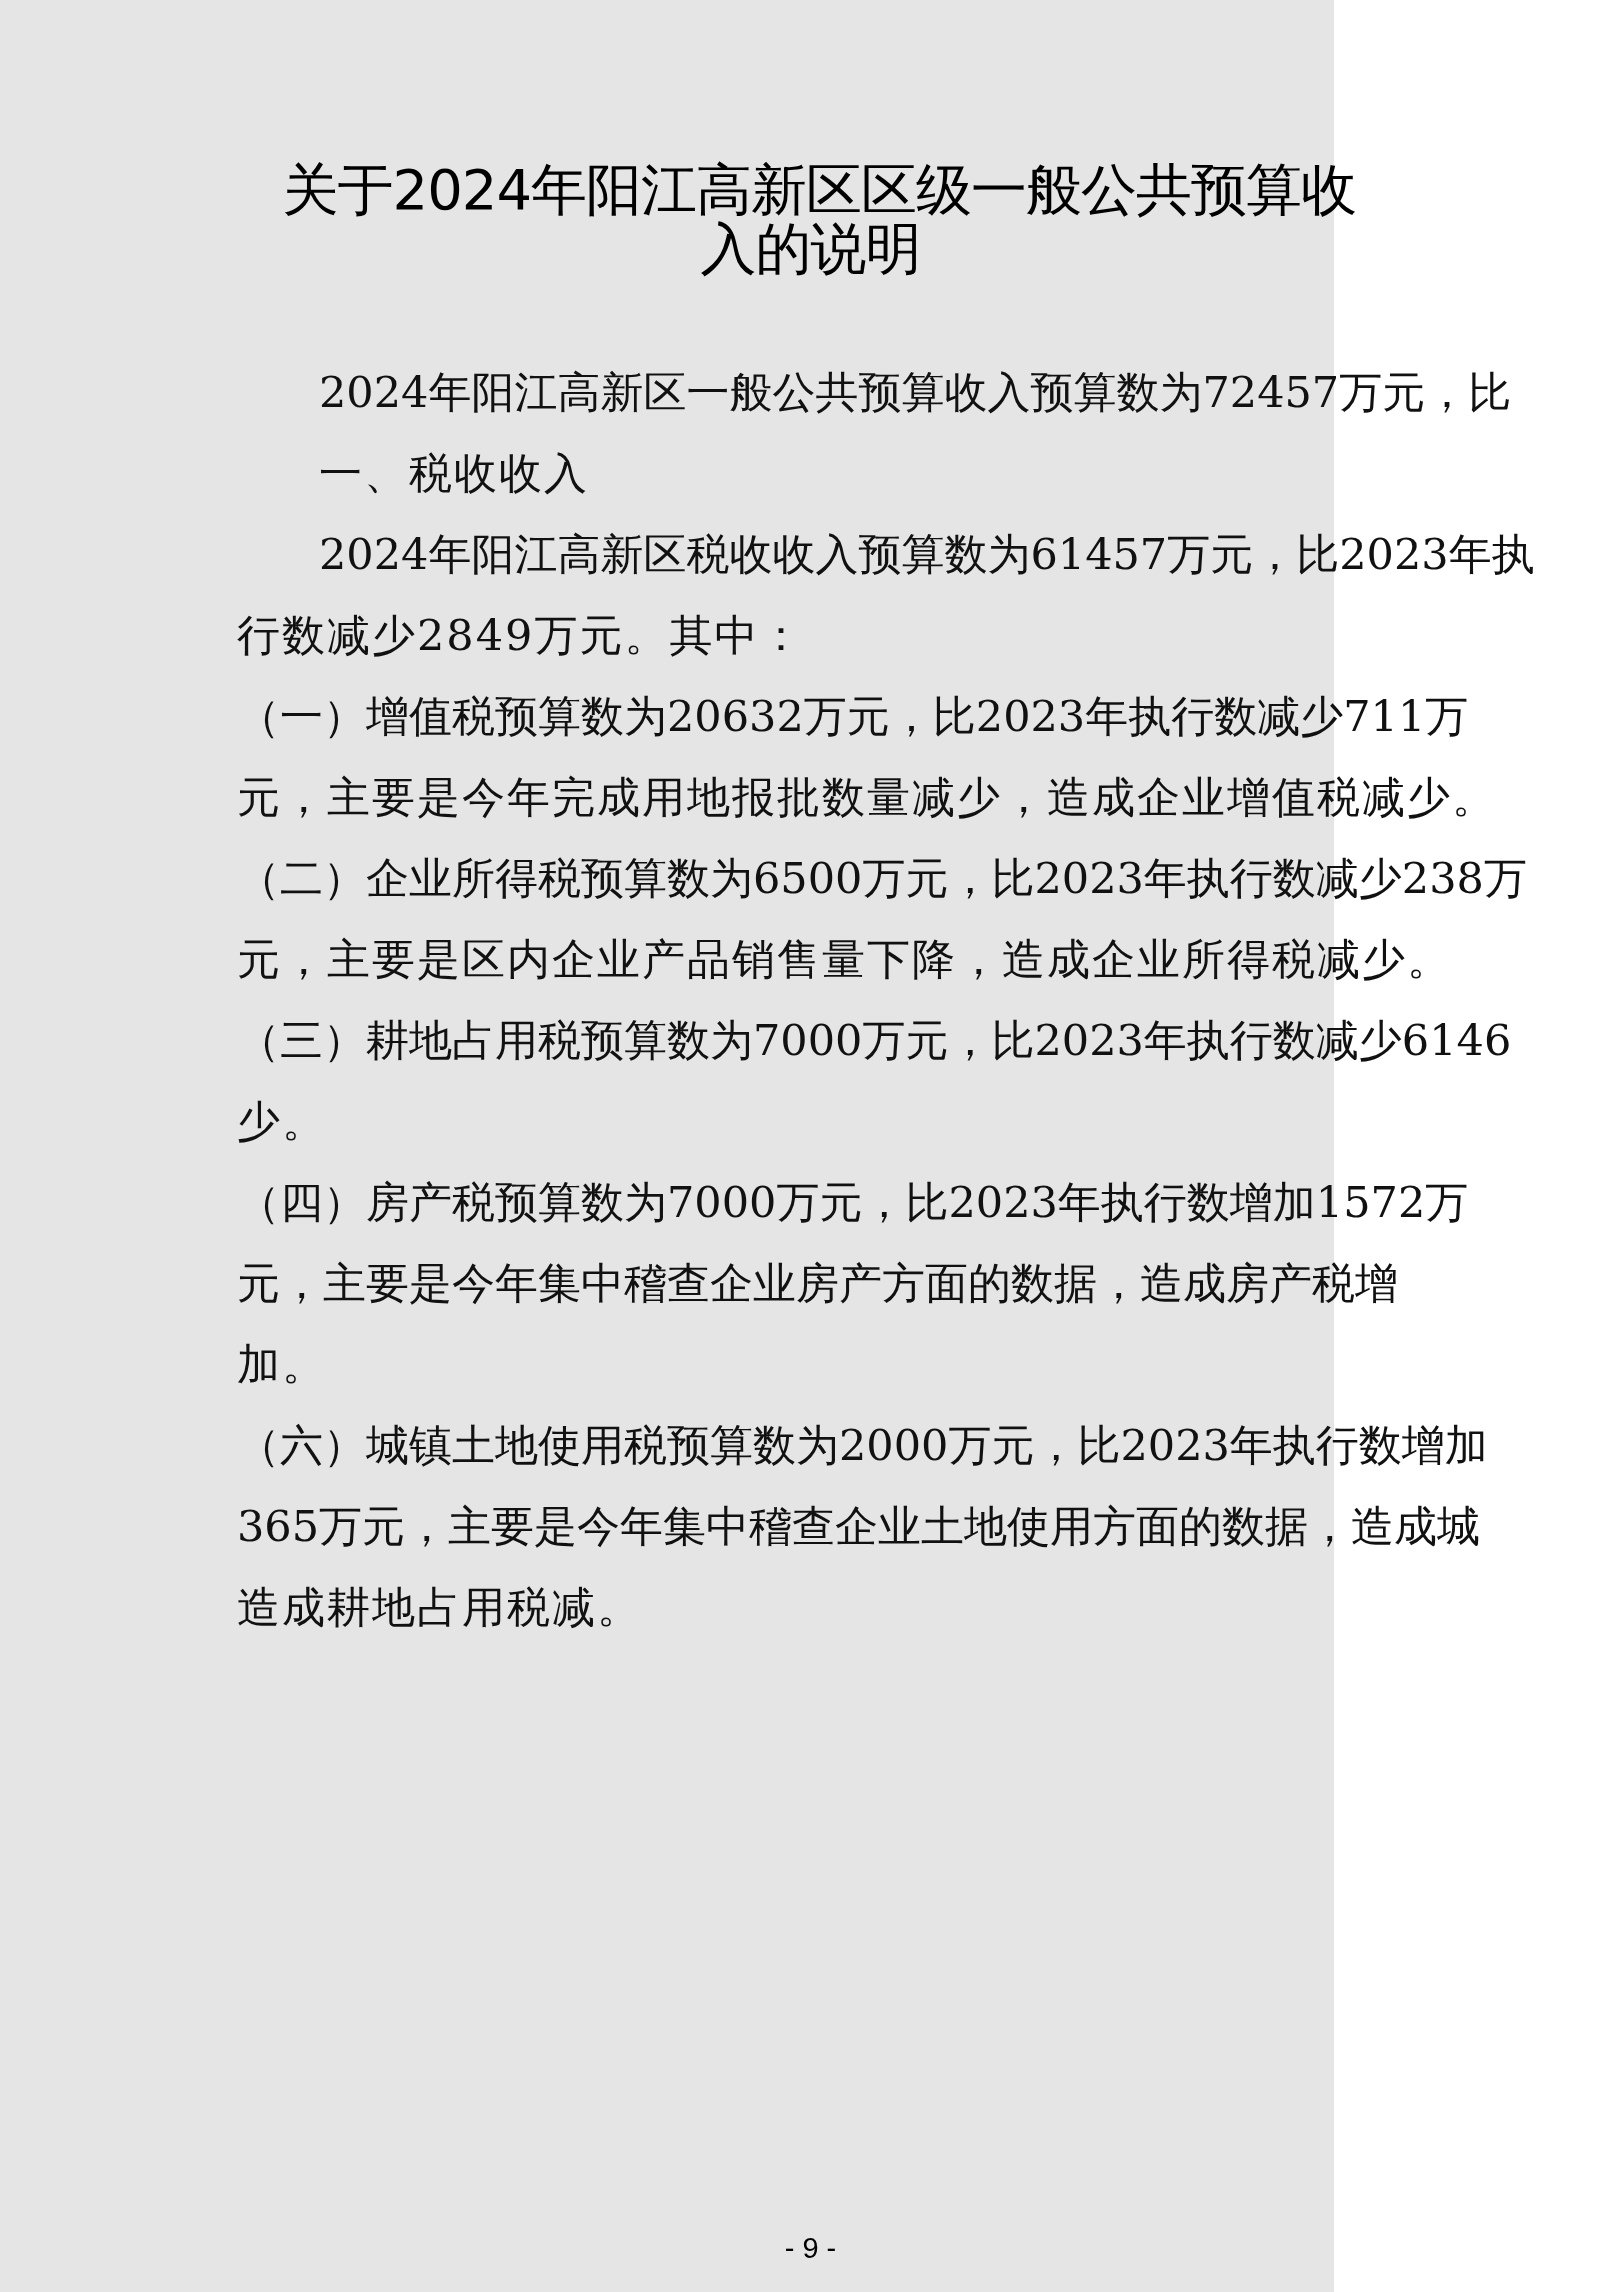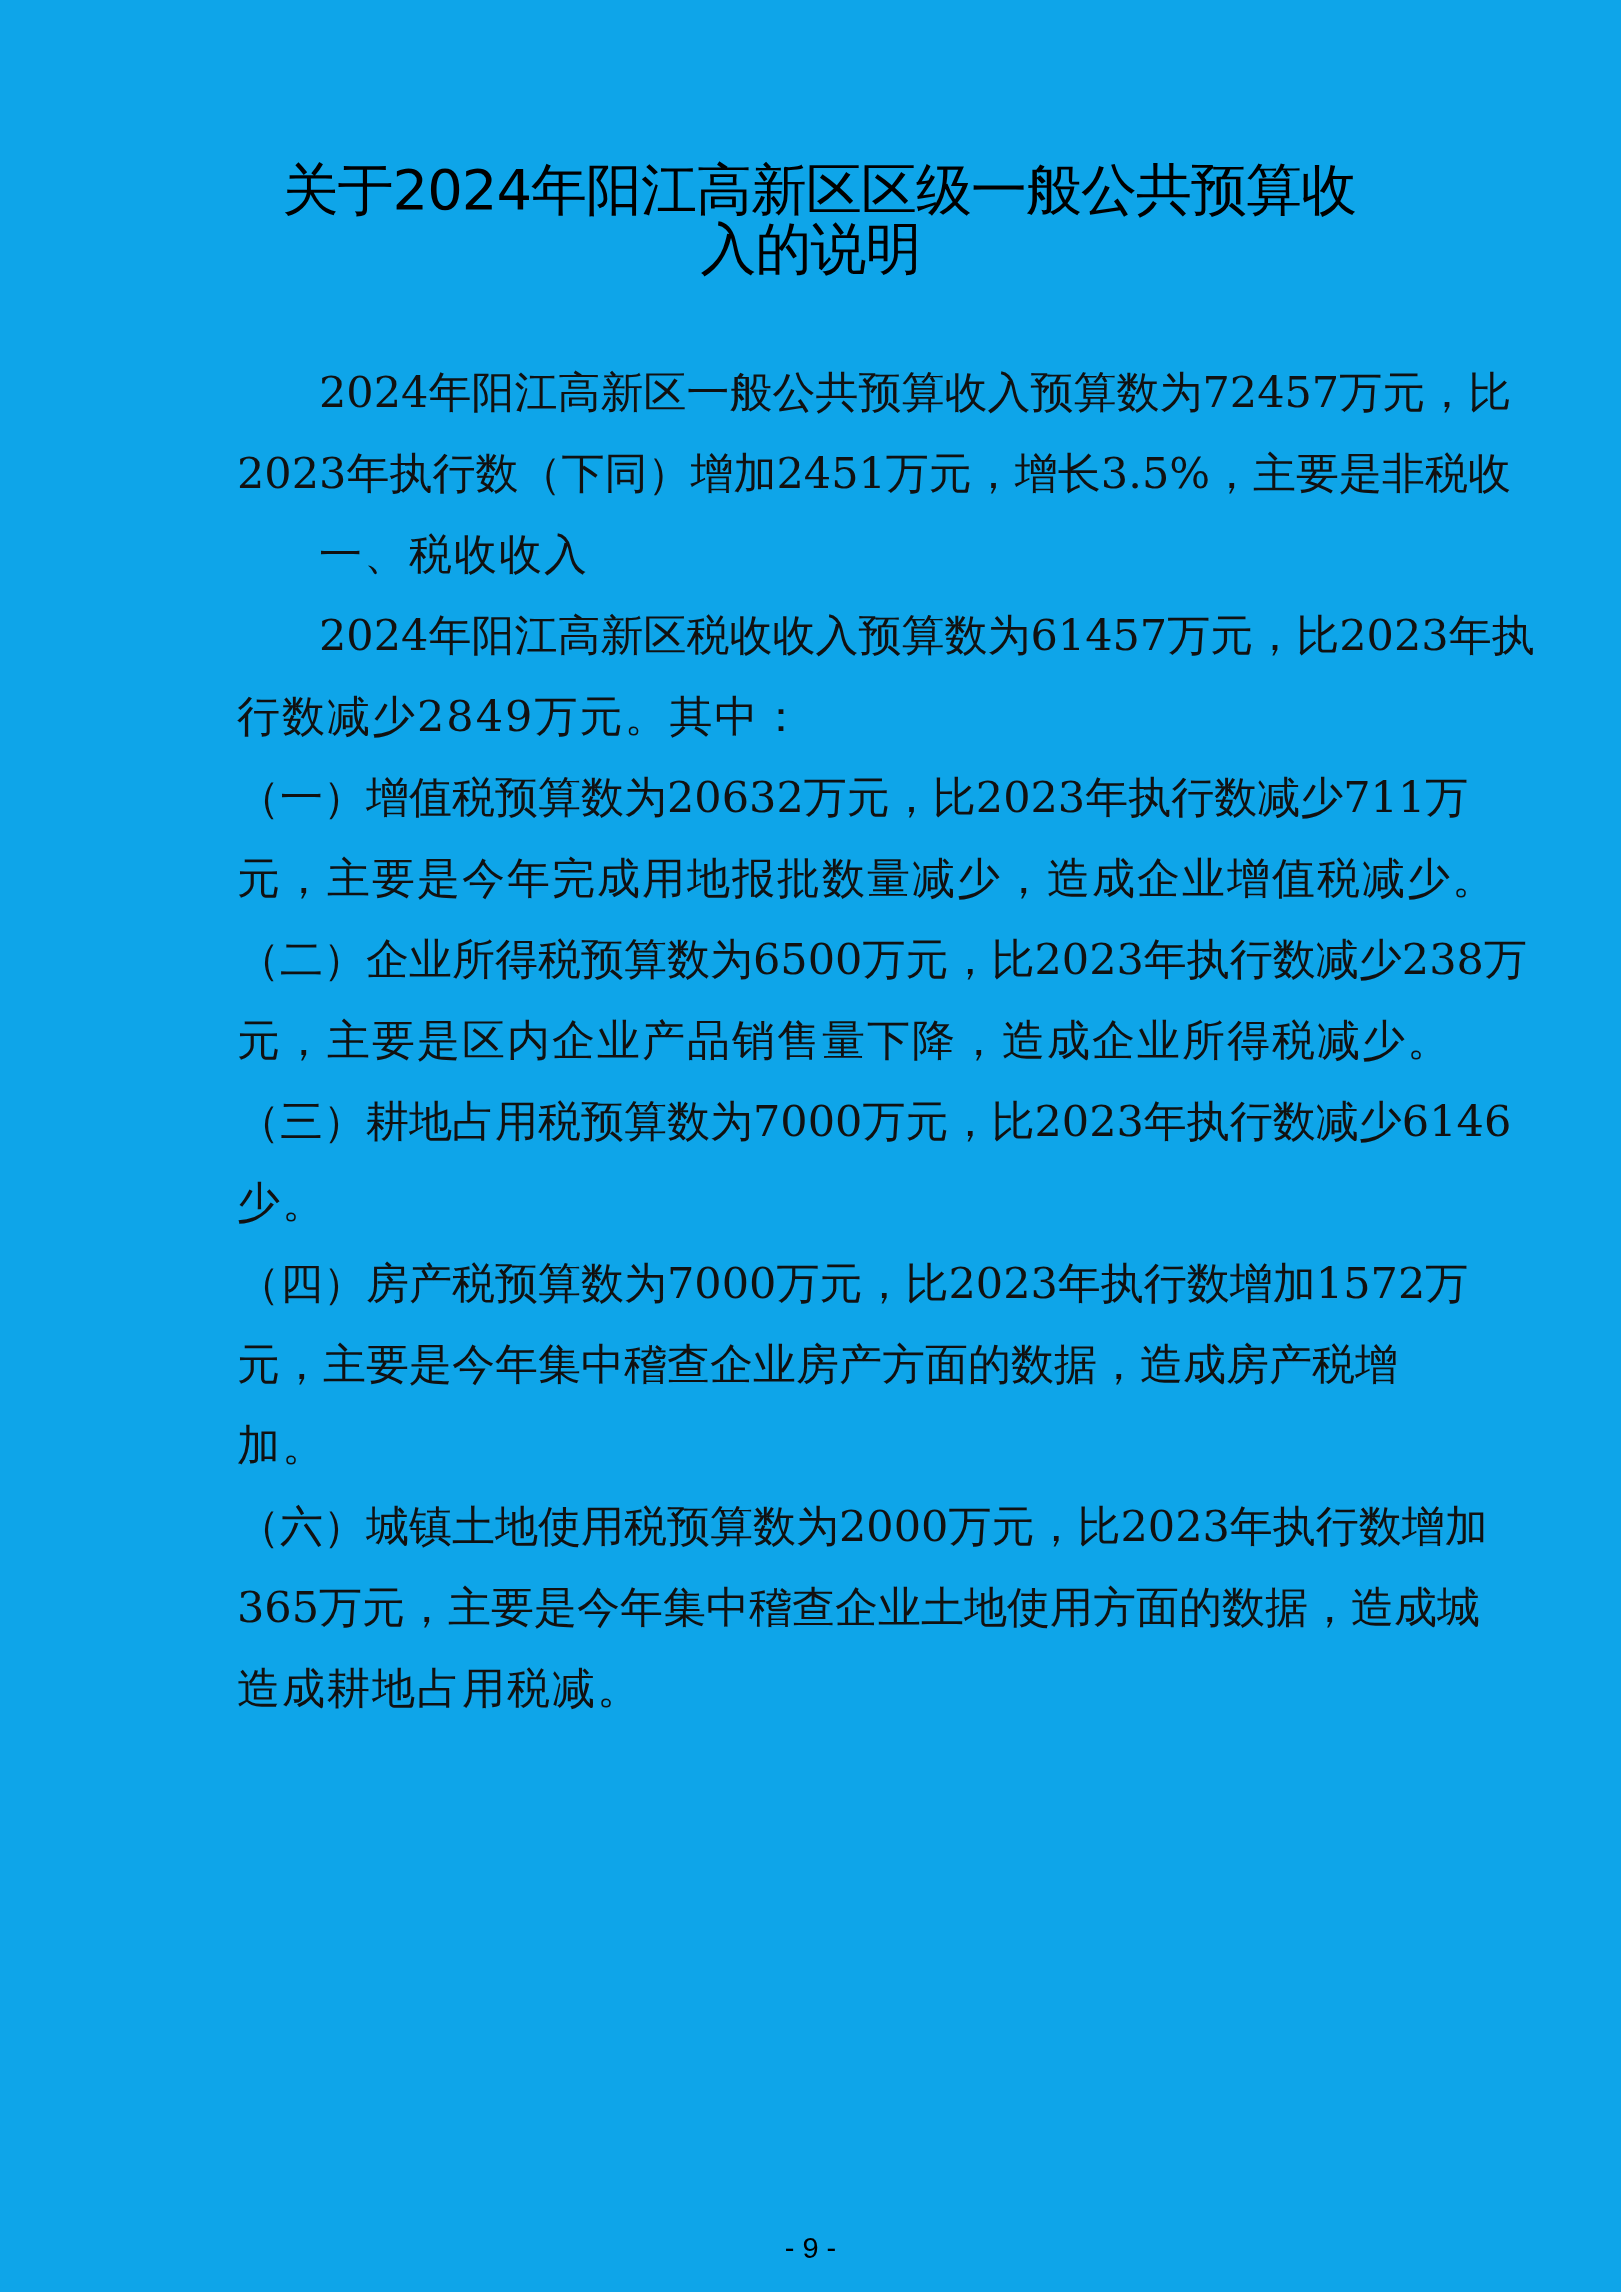--- a/index.html
+++ b/index.html
@@ -11,23 +11,23 @@
       width: 1621px;
       height: 2293px;
       position: relative;
       overflow: hidden;
       color: #000000;
     }
     .page {
       position: absolute;
       left: 0;
       top: 0;
-      width: 1621px;
+      width: 1334px;
       height: 2293px;
-      background: #0ea5e9;
+      background: #e5e5e5;
     }
     .title {
       position: absolute;
       left: 0;
       top: 160px;
       width: 1621px;
       margin: 0;
       text-align: center;
       font-family: "DejaVu Sans", "Liberation Sans", sans-serif;
       font-weight: normal;
@@ -91,21 +91,20 @@
 
   <h1 class="title">
     <span class="title-line">关于2024年阳江高新区区级一般公共预算收</span>
     <span class="title-line" style="padding-left:0;">入的说明</span>
   </h1>
 
   <div class="body-text">
 
     <div>
       <span class="line full indent">2024年阳江高新区一般公共预算收入预算数为72457万元，比</span>
-      <span class="line full">2023年执行数（下同）增加2451万元，增长3.5%，主要是非税收</span>
     </div>
 
     <div>
       <span class="line last indent">一、税收收入</span>
     </div>
 
     <div>
       <span class="line full indent">2024年阳江高新区税收收入预算数为61457万元，比2023年执</span>
       <span class="line last">行数减少2849万元。其中：</span>
     </div>

